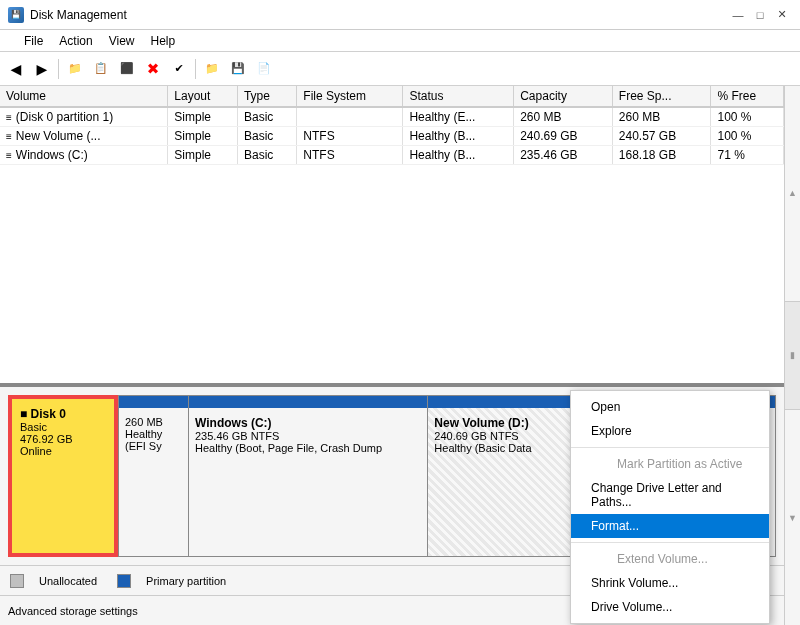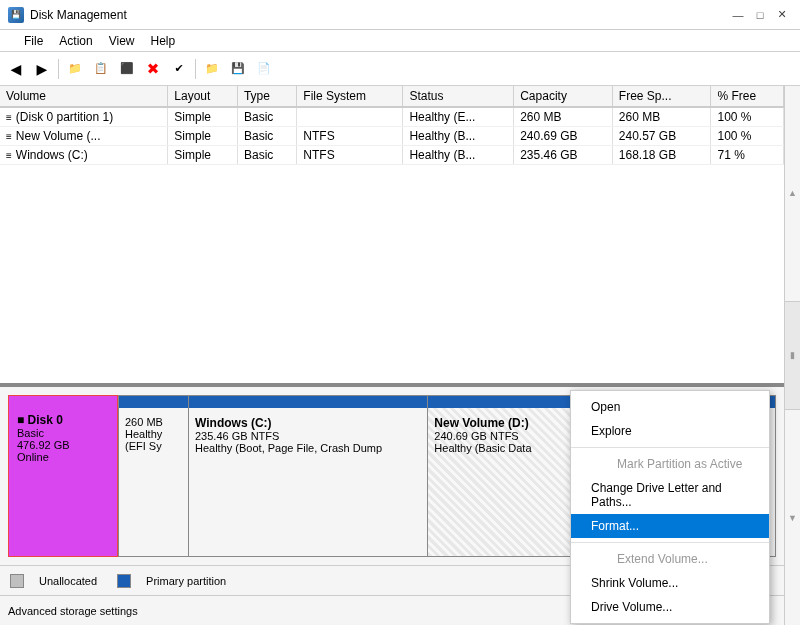--- a/index.html
+++ b/index.html
@@ -29,21 +29,21 @@
     
     
     .table-area { flex: 1; background: #fff; border-bottom: 2px solid #888; overflow-y: auto; }
     table { width: 100%; border-collapse: collapse; }
     table th { background: #f5f5f5; border-right: 1px solid #d0d0d0; border-bottom: 2px solid #ccc; padding: 3px 6px; text-align: left; font-weight: normal; white-space: nowrap; font-size: 12px; position: sticky; top: 0; }
     table td { border-right: 1px solid #e0e0e0; border-bottom: 1px solid #f0f0f0; padding: 2px 6px; white-space: nowrap; font-size: 12px; }
     
     
     .disk-map-area { height: 180px; background: #f5f5f5; border-top: 2px solid #888; overflow: hidden; position: relative; }
     .disk-row { display: flex; align-items: stretch; padding: 8px; gap: 0; height: 100%; }
-    .disk-label { width: 110px; min-width: 110px; background: #d946ef; padding: 17px 8px; font-size: 11px; border: 1px solid #ef4444; }
+    .disk-label { width: 110px; min-width: 110px; background: #fde047; padding: 8px 8px; font-size: 11px; border: 4px solid #ef4444; }
     .disk-label-name { font-weight: bold; font-size: 12px; }
     .disk-partitions { flex: 1; display: flex; border: 1px solid #888; }
     .partition { display: flex; flex-direction: column; justify-content: flex-start; padding: 4px 6px; font-size: 11px; border-right: 1px solid #888; position: relative; overflow: hidden; }
     .partition:last-child { border-right: none; }
     .partition-header { height: 12px; background: #1a5fb4; position: absolute; top: 0; left: 0; right: 0; }
     .partition-content { margin-top: 16px; }
     .partition.striped { background-image: repeating-linear-gradient(45deg, #e8e8e8 0px, #e8e8e8 3px, #f8f8f8 3px, #f8f8f8 6px); }
     .partition-name { font-weight: bold; font-size: 12px; }
     
     

